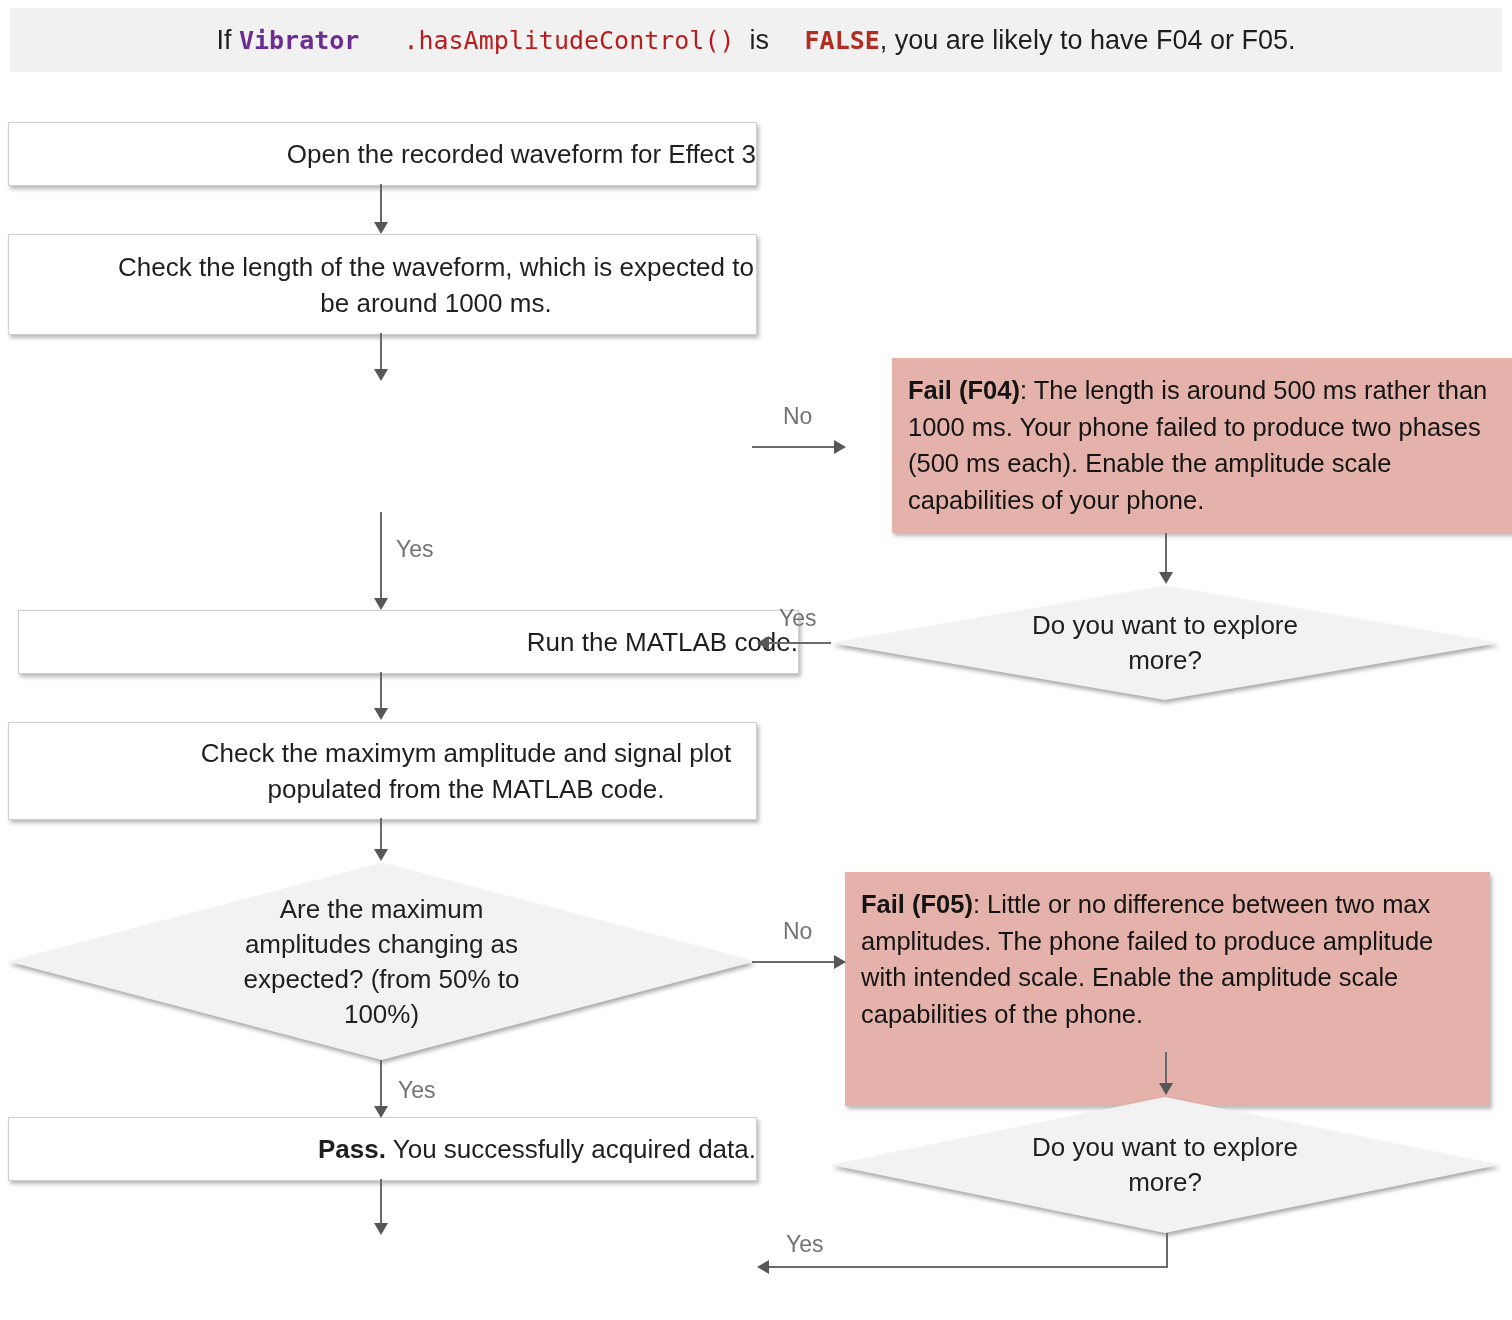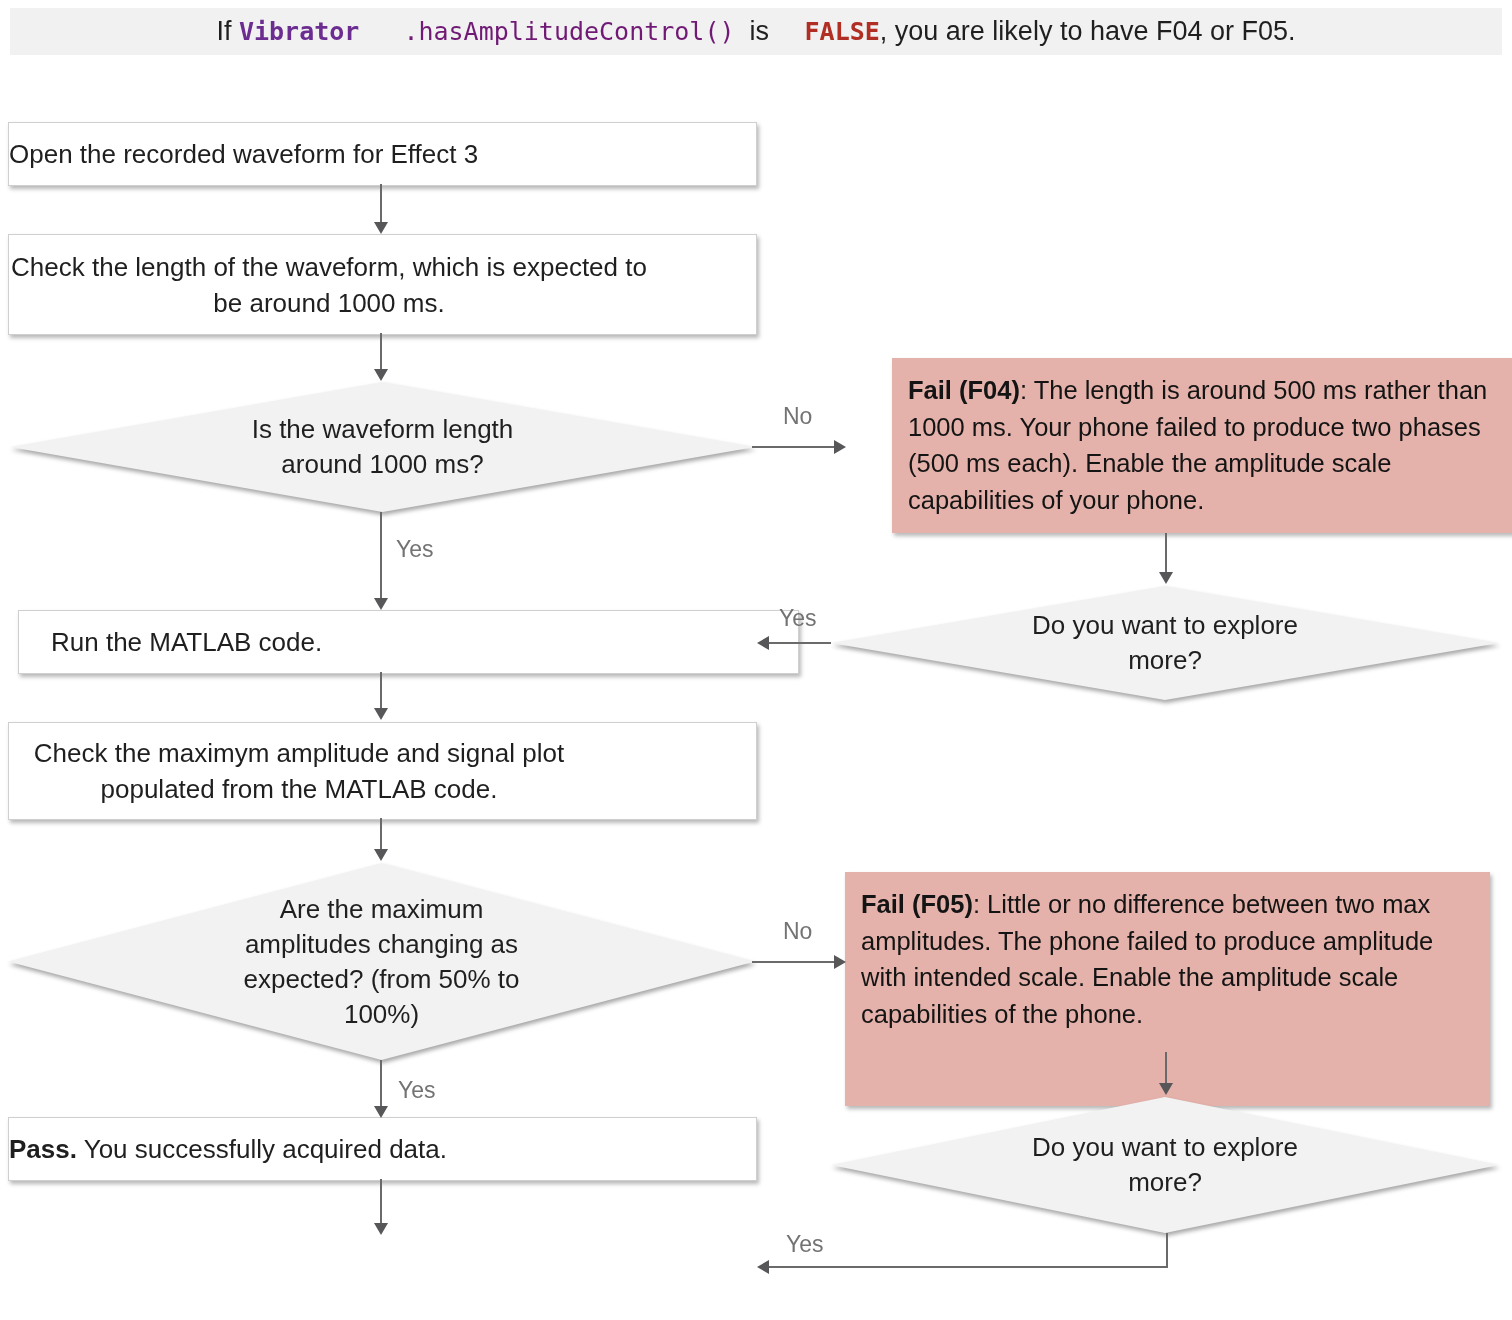--- a/index.html
+++ b/index.html
@@ -2,33 +2,33 @@
 <html><head>
 <meta charset="utf-8">
 <style>
   html,body{margin:0;padding:0;background:#ffffff;}
   .canvas{
     position:relative;width:1512px;height:1320px;background:#ffffff;
     font-family:"Liberation Sans",sans-serif;color:#1f1f1f;overflow:hidden;
   }
   
   .banner{
-    position:absolute;left:10px;top:8px;width:1492px;height:47px;
+    position:absolute;left:10px;top:8px;width:1492px;height:64px;
     background:#f1f1f2;display:flex;align-items:center;justify-content:center;
     font-size:27px;white-space:pre-wrap;
   }
   .banner .code{font-family:"DejaVu Sans Mono","Liberation Mono",monospace;font-size:25px;}
   .banner .code-class{color:#6c2d91;font-weight:bold;}
-  .banner .code-method{color:#701a75;margin-left:44px;}
+  .banner .code-method{color:#b91c1c;margin-left:44px;}
   .banner .code-false{color:#b02e23;font-weight:bold;margin-left:28px;}
   
   .box{
     position:absolute;background:#ffffff;border:1px solid #cfcfcf;
     box-shadow:2px 3px 4px rgba(0,0,0,0.28);
-    display:flex;align-items:center;justify-content:flex-start;text-align:center;
+    display:flex;align-items:center;justify-content:flex-end;text-align:center;
     font-size:26px;line-height:36px;
   }
   .fail-box{
     position:absolute;background:#e4b2aa;
     box-shadow:2px 3px 4px rgba(0,0,0,0.28);
     font-size:25.5px;line-height:36.5px;text-align:left;
     padding:14px 16px;box-sizing:border-box;color:#141414;
   }
   .bold{font-weight:bold;}
   
@@ -57,25 +57,20 @@
   </div>
 
   <div class="box" style="left:8px;top:122px;width:747px;height:62px;">
     <span>Open the recorded waveform for Effect 3</span>
   </div>
 
   <div class="box" style="left:8px;top:234px;width:747px;height:99px;">
     <span style="max-width:640px;">Check the length of the waveform, which is expected to be around 1000 ms.</span>
   </div>
 
-  <div class="diamond-wrap" style="left:10px;top:382px;width:745px;height:130px;">
-    <div class="diamond">
-      <span style="max-width:300px;">Is the waveform length around 1000 ms?</span>
-    </div>
-  </div>
 
   <div class="box" style="left:18px;top:610px;width:747px;height:62px;padding-left:32px;">
     <span>Run the MATLAB code.</span>
   </div>
 
   <div class="box" style="left:8px;top:722px;width:747px;height:96px;">
     <span style="max-width:580px;">Check the maximym amplitude and signal plot populated from the MATLAB code.</span>
   </div>
 
   <div class="diamond-wrap" style="left:8px;top:863px;width:747px;height:197px;">

